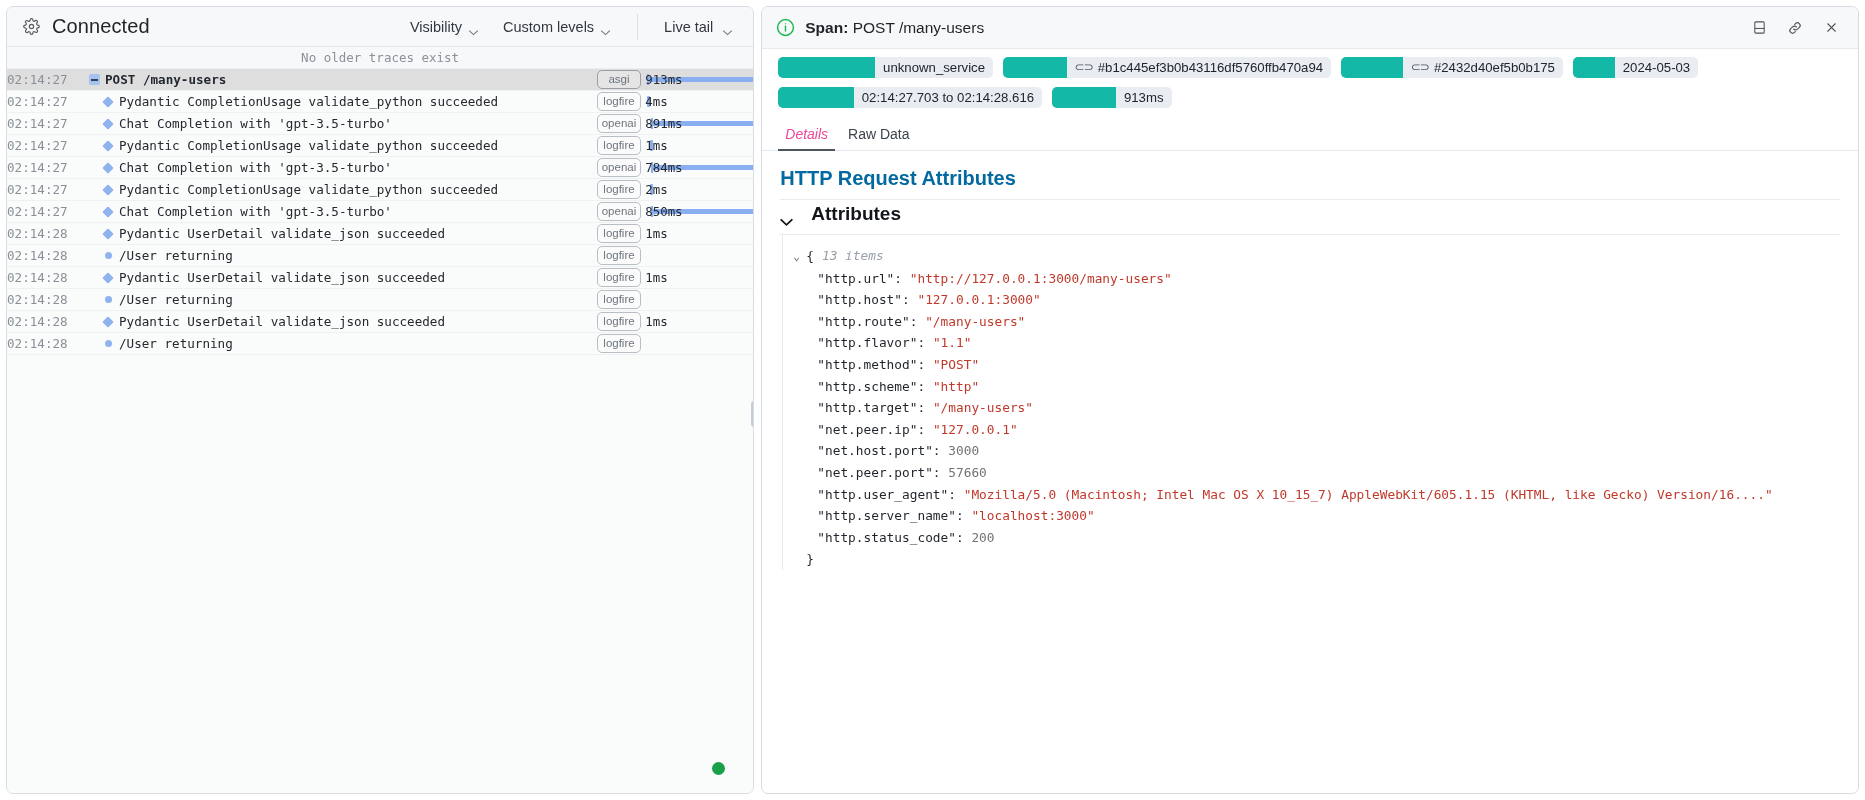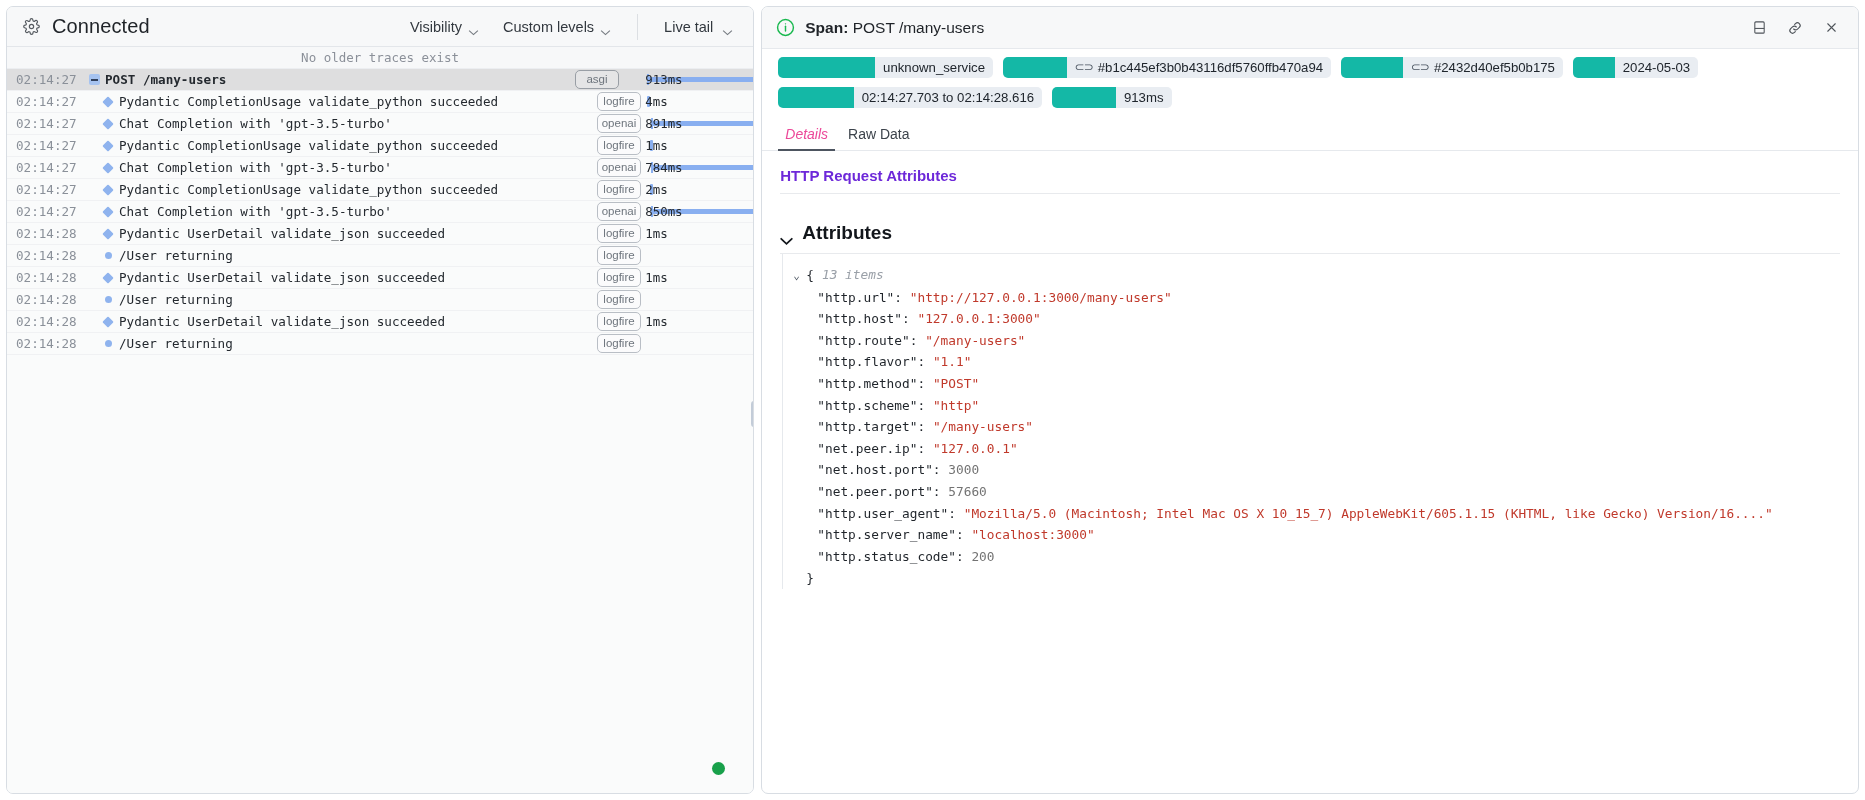--- a/index.html
+++ b/index.html
@@ -99,21 +99,20 @@
     font-family: "DejaVu Sans Mono", monospace;
     font-size: 12.6px;
     color: #24292f;
     cursor: pointer;
     border-bottom: 1px solid #f0f1f3;
   }
   .trace-row.selected { background: #dededf; }
 
   .tr-time {
     width: 76px;
-    padding-left: 9px;
     color: #8a9099;
     font-size: 12.6px;
     flex: 0 0 auto;
   }
   .tr-mark {
     width: 22px;
     flex: 0 0 auto;
     display: flex;
     align-items: center;
     justify-content: center;
@@ -309,47 +308,47 @@
     cursor: pointer;
   }
   .tab.active { color: #ec4899; border-bottom-color: #4d5560; font-style: italic; }
 
   .rp-body {
     flex: 1 1 auto;
     overflow: hidden;
     padding: 0 18px;
   }
   .sect-title {
-    font-size: 15px;
+    font-size: 20px;
     font-weight: 700;
-    color: #6d28d9;
+    color: #0369a1;
     margin: 16px 0 9px;
   }
   .hr { height: 1px; background: #e8eaed; }
 
   .req-line {
     display: flex;
     align-items: center;
     gap: 26px;
     padding: 13px 0 13px 18px;
     font-size: 14.5px;
   }
   .req-method { font-weight: 700; color: #181c21; }
   .req-url { color: #1d2227; }
   .req-arrow { color: #0f8a8a; font-size: 15px; }
   .req-status { color: #0f8a8a; }
 
   .attrs-head {
     display: flex;
     align-items: center;
-    gap: 9px;
+    gap: 18px;
     font-size: 19px;
     font-weight: 700;
     color: #12161b;
-    margin: 28px 0 9px;
+    margin: 3px 0 9px;
     cursor: pointer;
   }
   .caret-dn { width: 13px; height: 9px; flex: 0 0 auto; }
 
   .json {
     font-family: "DejaVu Sans Mono", monospace;
     font-size: 12.8px;
     line-height: 21.6px;
     color: #1f242a;
     padding: 10px 0 0 2px;
@@ -425,21 +424,21 @@
     <div class="lp-rows" id="rows">
         <div class="trace-row selected">
           <span class="tr-time">02:14:27</span>
           <span class="tr-mark" style="margin-left: 0px;">
             <span class="mk-collapse"></span>
           </span>
           <span class="tr-name"><b>POST /many-users</b></span>
           <span class="tr-bararea">
             <span class="bar" style="left: 0px; width: 182px;"></span>
           </span>
-          <span class="tr-badge" style="right: auto; left: 568px;">asgi</span>
+          <span class="tr-badge" style="right: auto; left: 590px;">asgi</span>
           <span class="tr-dur">913ms</span>
         </div>
         <div class="trace-row">
           <span class="tr-time">02:14:27</span>
           <span class="tr-mark" style="margin-left: 14px;">
             <span class="mk-diamond"></span>
           </span>
           <span class="tr-name">Pydantic CompletionUsage validate_python succeeded</span>
           <span class="tr-bararea">
             <span class="bar tiny" style="left: 0px; width: 3px;"></span>

